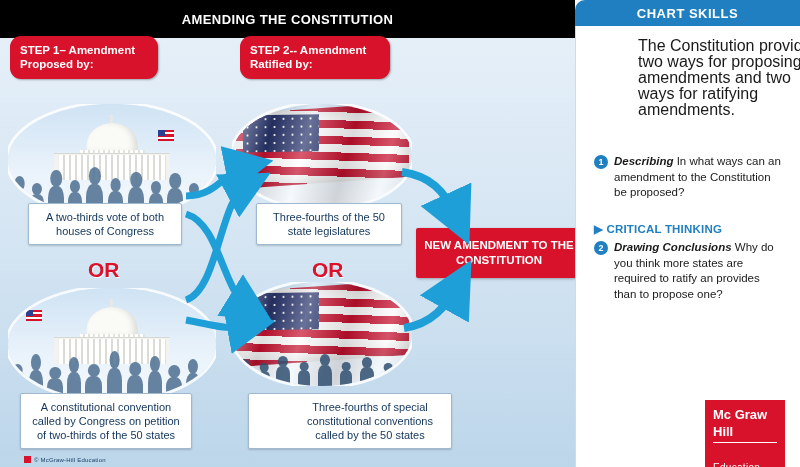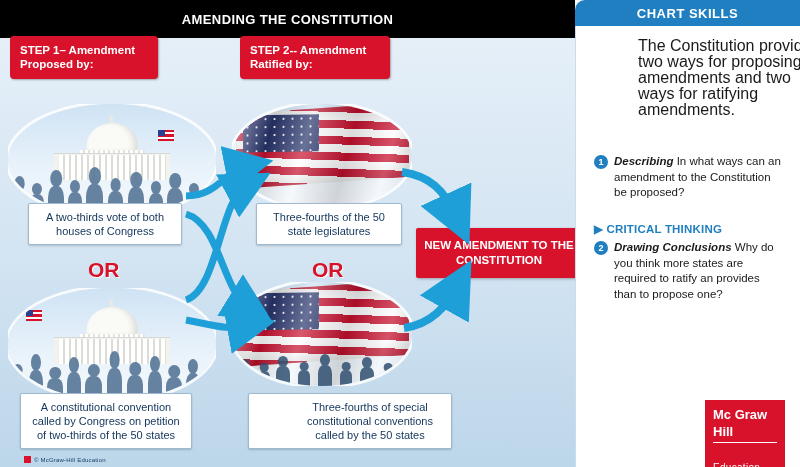--- a/index.html
+++ b/index.html
@@ -42,21 +42,21 @@
   }
 
   .step-label {
     position: absolute;
     background: #d8122b;
     color: #ffffff;
     font-weight: bold;
     font-size: 11.5px;
     line-height: 14px;
     padding: 7px 10px 8px 10px;
-    border-radius: 4px;
+    border-radius: 11px;
     box-shadow: 1px 1px 2px rgba(0,0,0,.3);
   }
   #step1 { left: 10px; top: 36px; width: 128px; }
   #step2 { left: 240px; top: 36px; width: 130px; }
 
   
   .scene {
     position: absolute;
     overflow: hidden;
   }

